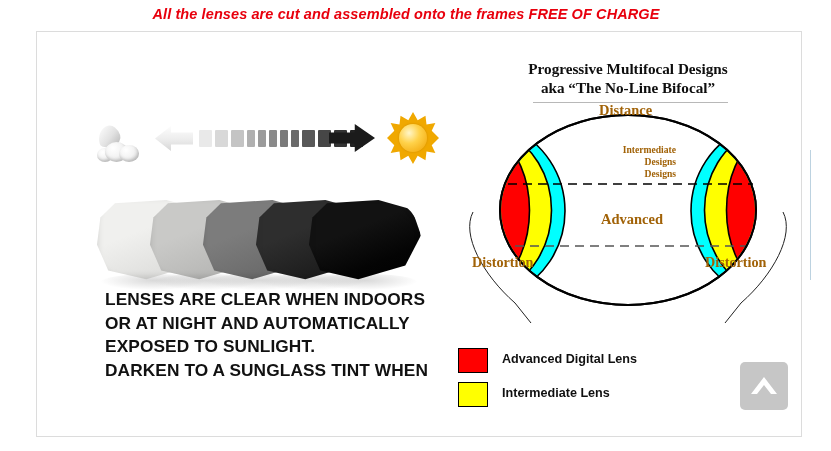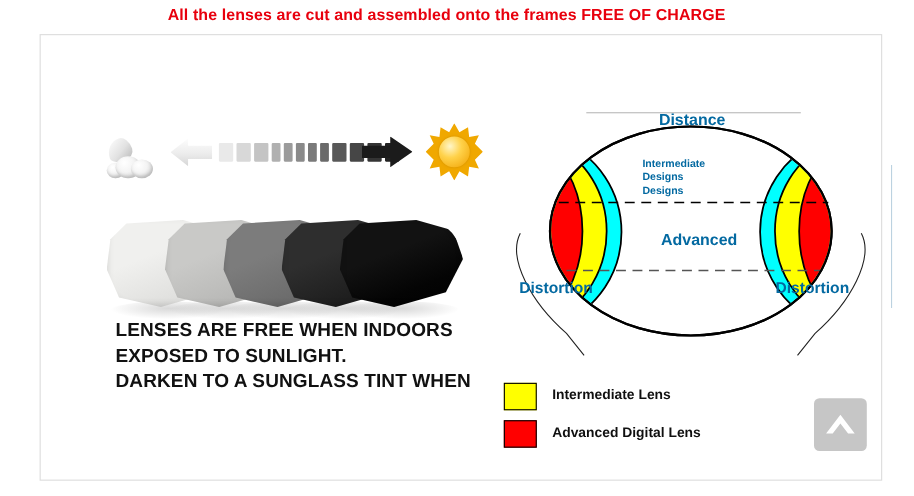--- a/index.html
+++ b/index.html
@@ -22,20 +22,21 @@
     left: 0;
     top: 6px;
     width: 812px;
     text-align: center;
     color: #e8000d;
     font-family: "Liberation Sans", sans-serif;
     font-weight: bold;
     font-size: 14.5px;
     letter-spacing: 0.1px;
     white-space: nowrap;
+    font-style: italic;
   }
 
   
   .content-card {
     position: absolute;
     left: 36px;
     top: 31px;
     width: 766px;
     height: 406px;
     border: 1px solid #dcdcdc;
@@ -183,30 +184,30 @@
     top: 70px;
     width: 195px;
     height: 1px;
     background: #b8b8b8;
   }
 
   .eye-svg { position: absolute; left: 0px; top: 75px; }
 
   .lbl {
     position: absolute;
-    font-family: Liberation Sans, sans-serif;
-    font-weight: bold;
-    color: #0369a1;
+    font-family: Liberation Serif, serif;
+    font-weight: bold;
+    color: #a16207;
     white-space: nowrap;
   }
   .lbl-distance    { left: 146px; top: 70px;  font-size: 14.5px; }
   .lbl-reading     { left: 148px; top: 179px; font-size: 14.5px; }
   .lbl-inter {
     left: 131px; top: 112px; font-size: 9.6px; line-height: 12.2px;
-    text-align: left; width: 92px;
+    text-align: right; width: 92px;
   }
   .lbl-dist-left   { left: 19px;  top: 222px; font-size: 14.2px; }
   .lbl-dist-right  { left: 252px; top: 222px; font-size: 14.2px; }
 
   
   .legend { position: absolute; left: 458px; top: 348px; width: 260px; }
   .legend-row { position: relative; height: 27px; margin-bottom: 7px; }
   .swatch {
     position: absolute; left: 0; top: 0;
     width: 30px; height: 25px;
@@ -287,28 +288,33 @@
         <div class="lens-shadow" style="left: 163px;"></div>
         <div class="lens-shadow" style="left: 216px;"></div>
         <div class="lens" style="left: 0px; z-index: 2; background: linear-gradient(158deg, rgb(240, 240, 238) 0%, rgb(240, 240, 238) 38%, rgb(226, 226, 224) 72%, rgb(214, 214, 212) 100%); box-shadow: rgba(0, 0, 0, 0.16) 0px -3px 7px inset;"></div>
         <div class="lens" style="left: 53px; z-index: 3; background: linear-gradient(158deg, rgb(201, 201, 199) 0%, rgb(201, 201, 199) 38%, rgb(187, 187, 185) 72%, rgb(175, 175, 173) 100%); box-shadow: rgba(0, 0, 0, 0.16) 0px -3px 7px inset;"></div>
         <div class="lens" style="left: 106px; z-index: 4; background: linear-gradient(158deg, rgb(124, 124, 124) 0%, rgb(124, 124, 124) 38%, rgb(110, 110, 110) 72%, rgb(98, 98, 98) 100%); box-shadow: rgba(0, 0, 0, 0.16) 0px -3px 7px inset;"></div>
         <div class="lens" style="left: 159px; z-index: 5; background: linear-gradient(158deg, rgb(46, 46, 46) 0%, rgb(46, 46, 46) 38%, rgb(32, 32, 32) 72%, rgb(20, 20, 20) 100%); box-shadow: rgba(0, 0, 0, 0.16) 0px -3px 7px inset;"></div>
         <div class="lens" style="left: 212px; z-index: 6; background: linear-gradient(158deg, rgb(18, 18, 18) 0%, rgb(18, 18, 18) 38%, rgb(4, 4, 4) 72%, rgb(0, 0, 0) 100%); box-shadow: rgba(0, 0, 0, 0.16) 0px -3px 7px inset;"></div>
       </div>
 
     <div class="caption">
-      <div>LENSES ARE FREE WHEN INDOORS</div>
+      <div>LENSES ARE CLEAR WHEN INDOORS</div>
+      <div>OR AT NIGHT AND AUTOMATICALLY</div>
       <div>EXPOSED TO SUNLIGHT.</div>
       <div>DARKEN TO A SUNGLASS TINT WHEN</div>
     </div>
   </div>
 
   <div class="right-panel">
 
+    <div class="diagram-title">
+      <div>Progressive Multifocal Designs</div>
+      <div>aka “The No-Line Bifocal”</div>
+    </div>
     <div class="title-rule"></div>
 
     <svg class="eye-svg" width="350" height="230" viewBox="0 0 350 230">
 
       <path d="M20 105 C 8 128, 30 168, 62 196 L 78 216" fill="none" stroke="#222" stroke-width="1"></path>
       <path d="M330 105 C 342 128, 320 168, 288 196 L 272 216" fill="none" stroke="#222" stroke-width="1"></path>
 
       <ellipse cx="175" cy="103" rx="128" ry="95" fill="#ffffff" stroke="#000000" stroke-width="2"></ellipse>
 
       <defs>
@@ -345,26 +351,26 @@
     </div>
 
     <div class="lbl lbl-reading">Advanced</div>
     <div class="lbl lbl-dist-left">Distortion</div>
     <div class="lbl lbl-dist-right">Distortion</div>
   </div>
 </div>
 
 <div class="legend" id="legend-host">
     <div class="legend-row">
+      <div class="swatch" style="background: rgb(255, 0, 0);"></div>
+      <div class="legend-label">Advanced Digital Lens</div>
+    </div>
+    <div class="legend-row">
       <div class="swatch" style="background: rgb(255, 255, 0);"></div>
       <div class="legend-label">Intermediate Lens</div>
-    </div>
-    <div class="legend-row">
-      <div class="swatch" style="background: rgb(255, 0, 0);"></div>
-      <div class="legend-label">Advanced Digital Lens</div>
     </div>
   </div>
 
 <div class="scroll-top">
   <svg width="28" height="22" viewBox="0 0 28 22">
     <path d="M14 2 L27 19 L21 19 L14 10 L7 19 L1 19 Z" fill="#ffffff"></path>
   </svg>
 </div>
 
 </body></html>

